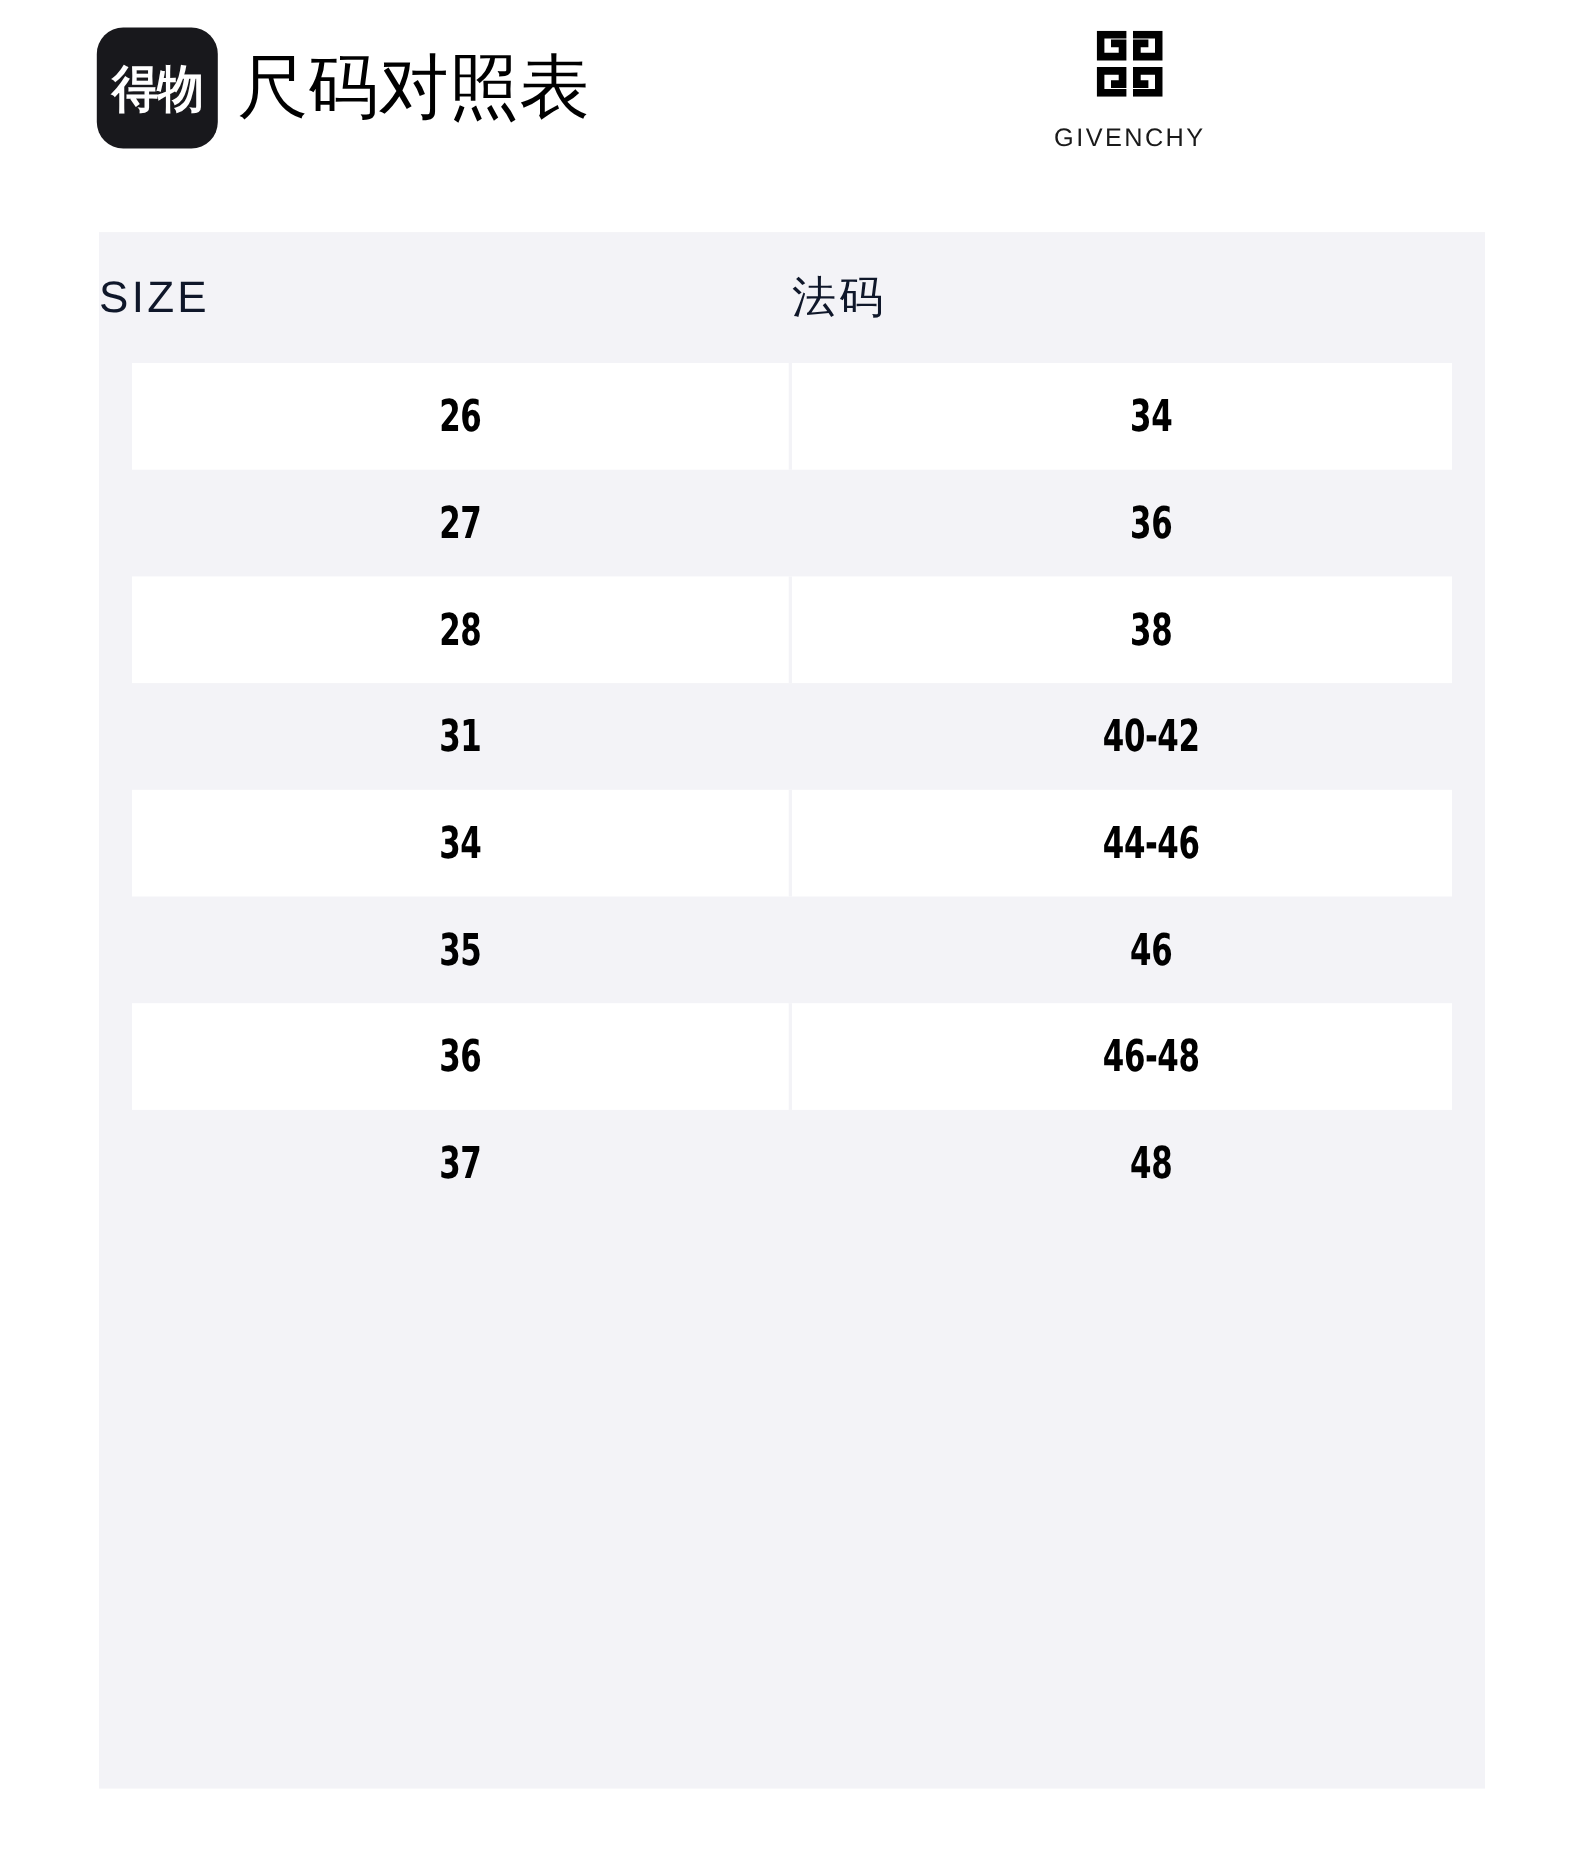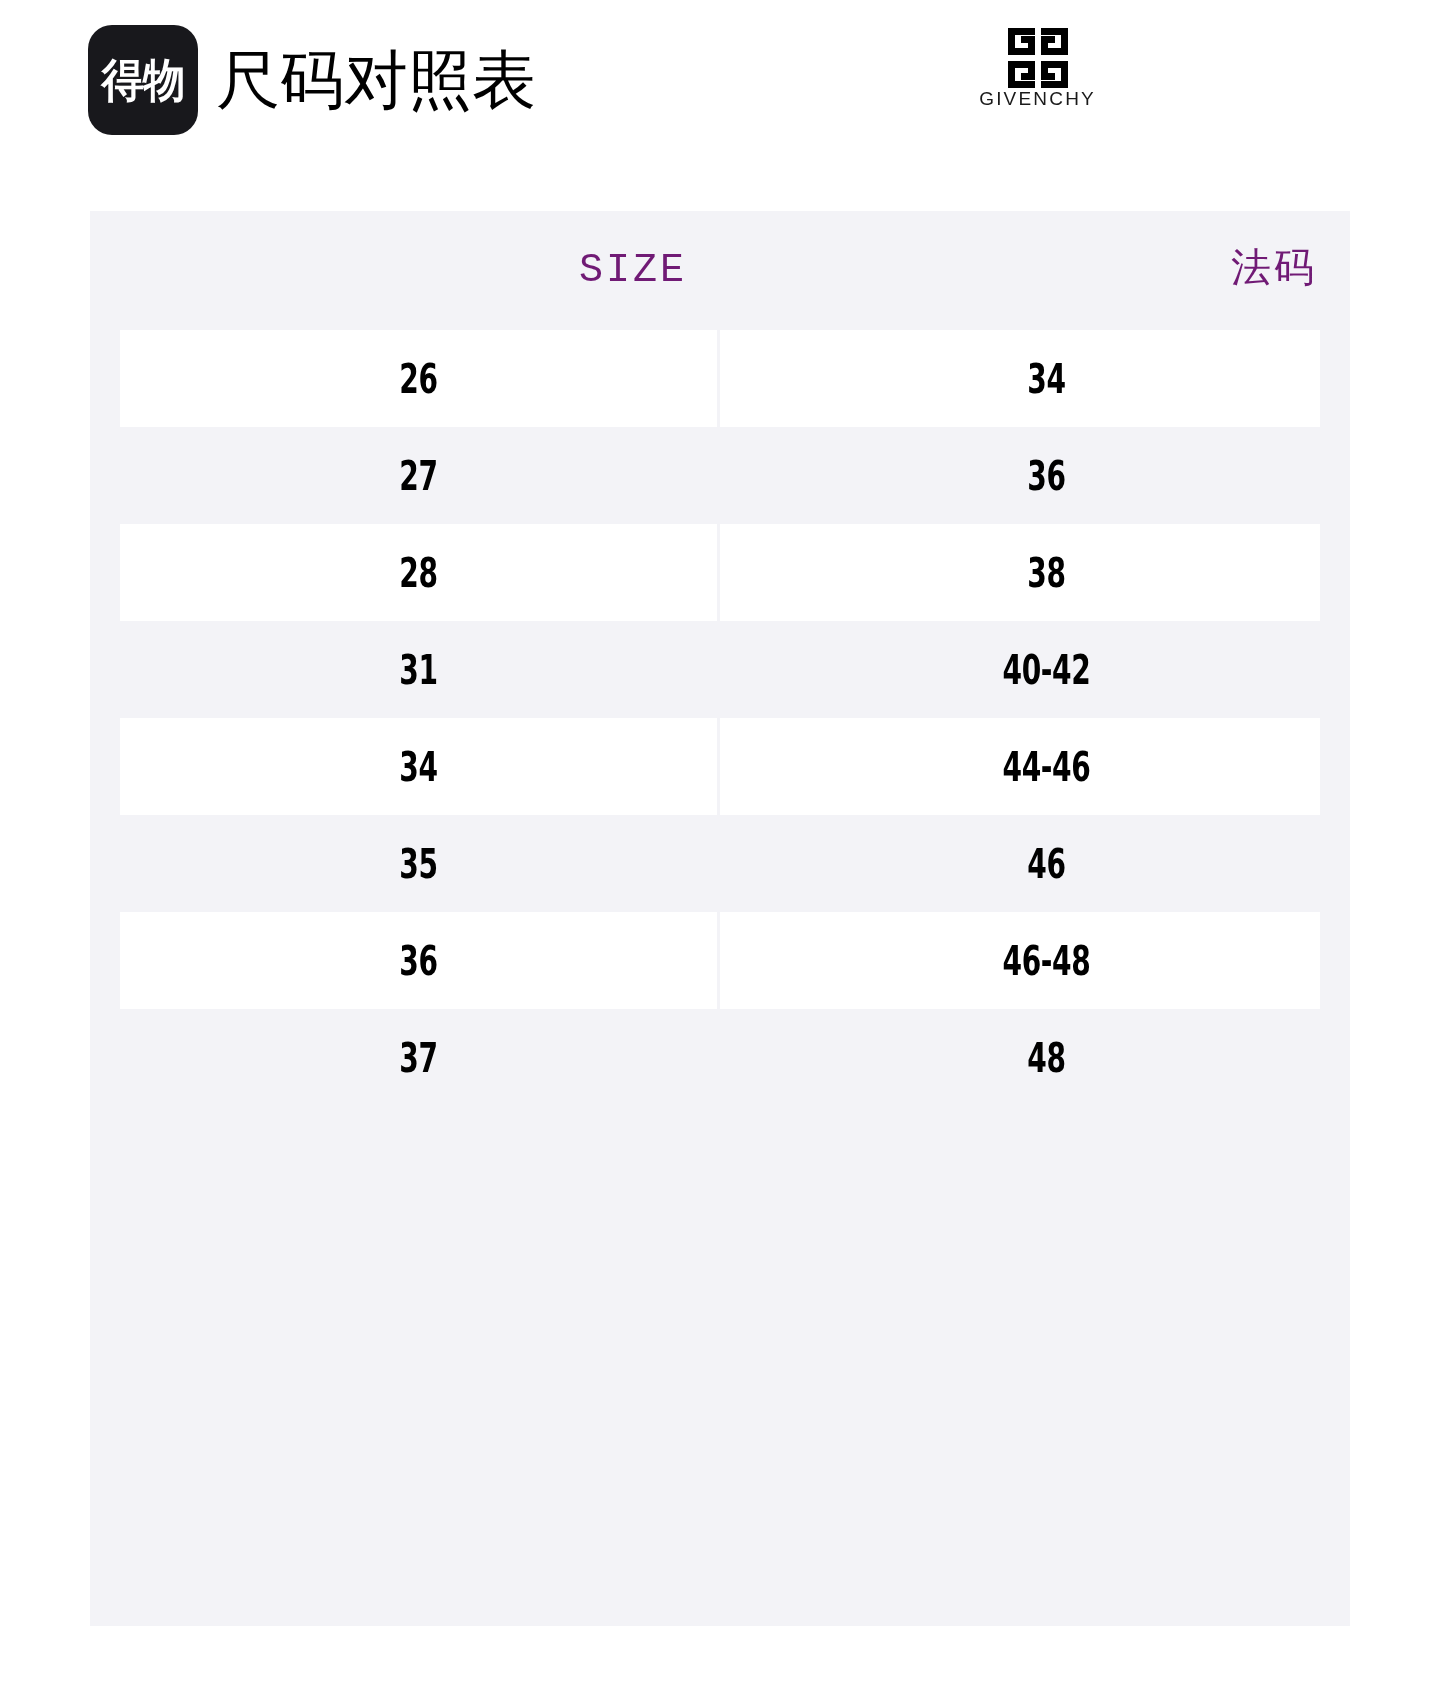--- a/index.html
+++ b/index.html
@@ -71,23 +71,23 @@
     display: flex;
     flex-direction: column;
     align-items: center;
   }
   .gv-emblem {
     width: 60px;
     height: 60px;
     display: block;
   }
   .gv-wordmark {
-    margin-top: 0;
+    margin-top: 24px;
     font-family: "Liberation Sans", "DejaVu Sans", sans-serif;
-    font-size: 19px;
+    font-size: 23px;
     font-weight: 400;
     letter-spacing: 2.2px;
     color: #1a1a1a;
     white-space: nowrap;
   }
 
   
   .size-panel {
     position: absolute;
     left: 90px;
@@ -97,25 +97,25 @@
     background: #f3f3f7;
   }
 
   .table-head {
     height: 119px;
     display: flex;
     align-items: center;
   }
   .head-cell {
     flex: 0 0 597px;
-    text-align: right;
-    font-family: Liberation Mono, monospace;
+    text-align: left;
+    font-family: Liberation Sans, sans-serif;
     font-size: 40px;
     font-weight: 300;
-    color: #701a75;
+    color: #0f172a;
     letter-spacing: 3px;
     line-height: 1;
   }
   .head-cell.head-left  { margin-left: 0px; }
   .head-cell.head-right { margin-left: 33px; }
 
   .table-body {
     position: relative;
   }
 

